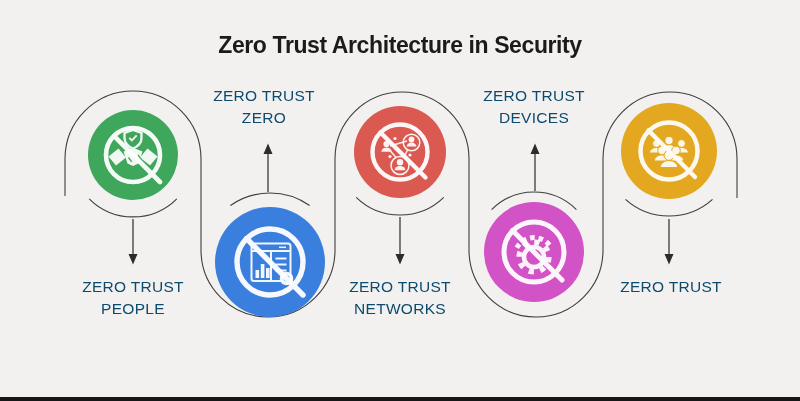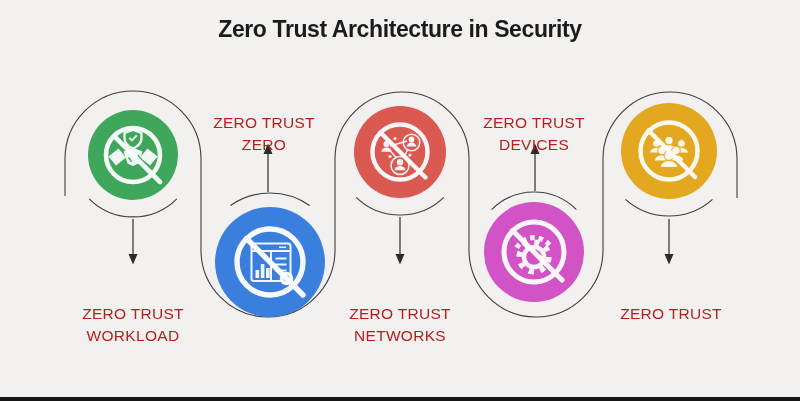--- a/index.html
+++ b/index.html
@@ -2,31 +2,31 @@
 <html><head>
 <meta charset="utf-8">
 <style>
   html,body{margin:0;padding:0;background:#e9e9e9;}
   .canvas{
     position:relative;width:800px;height:401px;overflow:hidden;
     background:#f2f1ef;
     font-family:"Liberation Sans",sans-serif;
   }
   .title{
-    position:absolute;top:16px;left:0;width:100%;
+    position:absolute;top:32px;left:0;width:100%;
     text-align:center;font-size:23px;font-weight:700;
     letter-spacing:-0.4px;color:#1b1b1b;
   }
   .flow-svg{position:absolute;top:0;left:0;}
   .node{position:absolute;}
   .node svg{display:block;width:100%;height:100%;}
   .label{
     position:absolute;width:160px;text-align:center;
-    font-size:15.5px;font-weight:500;color:#b91c1c;
-    letter-spacing:0.3px;line-height:21.5px;margin-top:27px;
+    font-size:15.5px;font-weight:500;color:#0c4a6e;
+    letter-spacing:0.3px;line-height:21.5px;
   }
   .label span{display:block;}
   .label.row-top{top:276px;}
   .label.row-bottom{top:85px;}
   .bottom-bar{position:absolute;left:0;bottom:0;width:100%;height:4px;background:#161616;}
 </style>
 </head>
 <body>
 
 <div class="canvas">
@@ -172,21 +172,21 @@
       </g>
       <g stroke="#ffffff" fill="none" opacity="0.92">
         <circle cx="48" cy="48" r="28.5" stroke-width="4.5"></circle>
         <line x1="27.5" y1="27.5" x2="74" y2="74" stroke-width="4.5" stroke-linecap="round"></line>
       </g>
     </svg>
   </div>
 
   <div class="label row-top" style="left:53px">
     <span>ZERO TRUST</span>
-    <span>WORKLOAD</span>
+    <span>PEOPLE</span>
   </div>
   <div class="label row-bottom" style="left:184px">
     <span>ZERO TRUST</span>
     <span>ZERO</span>
   </div>
   <div class="label row-top" style="left:320px">
     <span>ZERO TRUST</span>
     <span>NETWORKS</span>
   </div>
   <div class="label row-bottom" style="left:454px">

